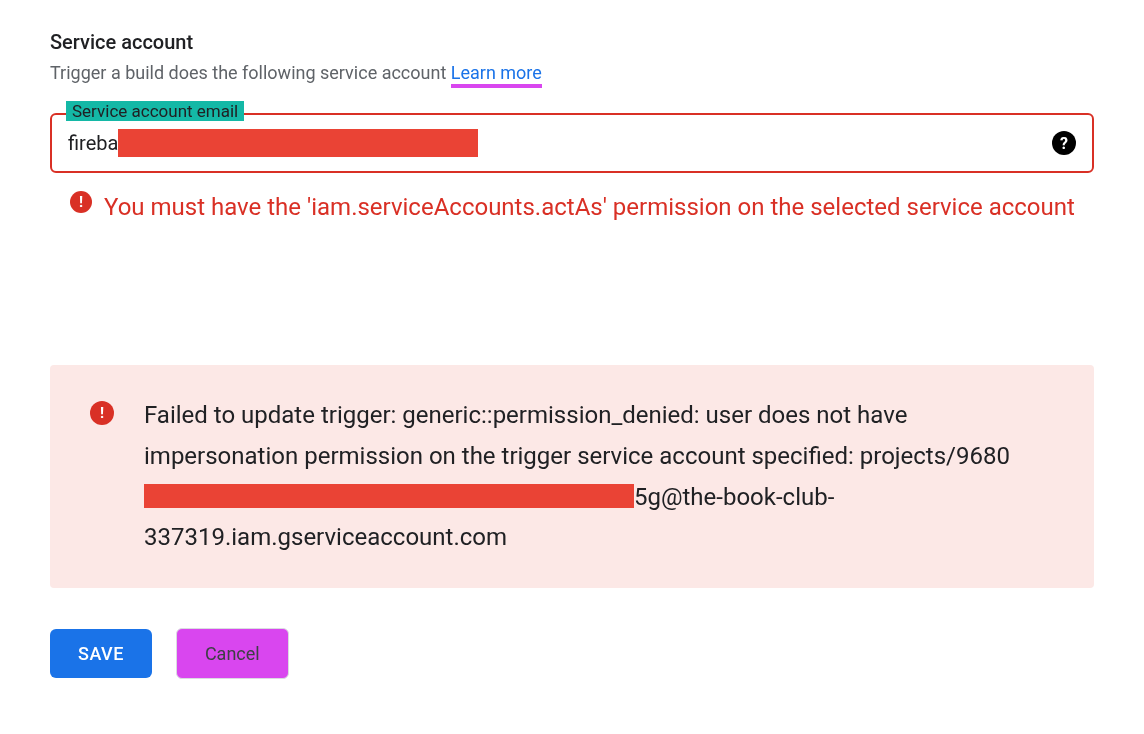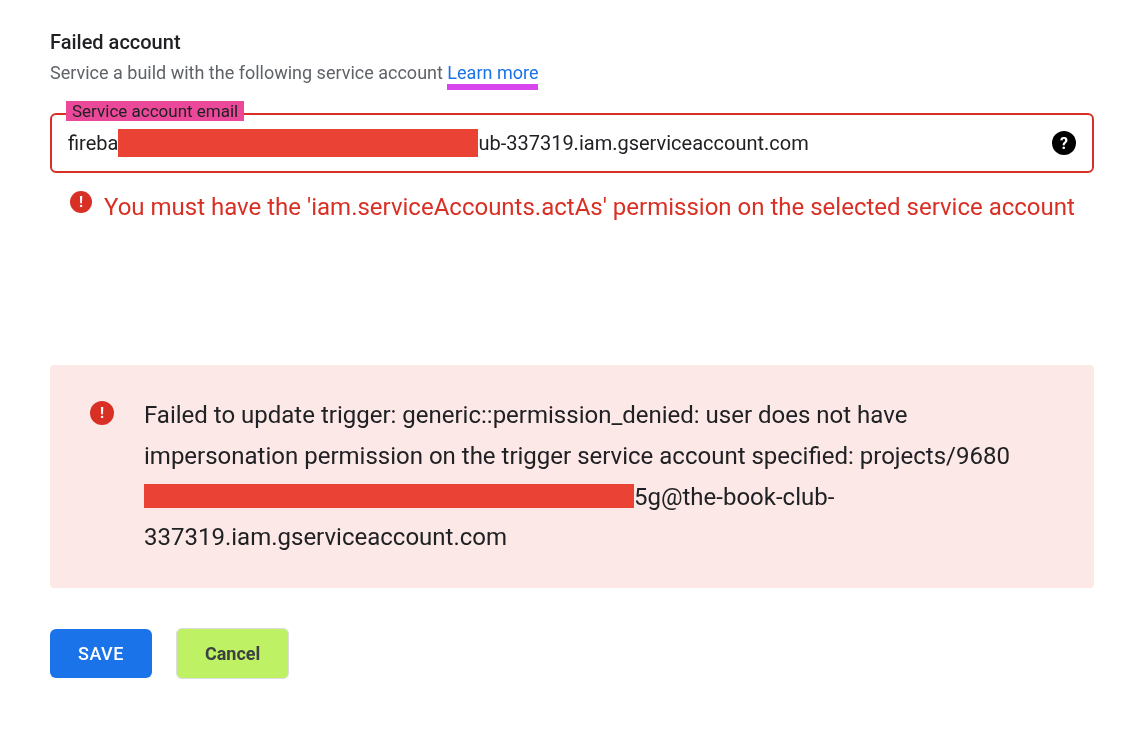--- a/index.html
+++ b/index.html
@@ -22,32 +22,32 @@
       margin-bottom: 8px;
     }
     .section-subtitle {
       font-size: 18px;
       color: #5f6368;
       margin-bottom: 30px;
     }
     .learn-more {
       color: #1a73e8;
       text-decoration: none;
-      border-bottom: 6px solid #d946ef;
+      border-bottom: 4px solid #d946ef;
       padding-bottom: 1px;
     }
     .field-container {
       position: relative;
       margin-bottom: 16px;
     }
     .field-label {
       position: absolute;
       top: -12px;
       left: 16px;
-      background: #ec4899;
+      background: #14b8a6;
       padding: 0 6px;
       font-size: 17px;
       color: #202124;
       font-weight: 400;
       z-index: 2;
     }
     .field-input-wrap {
       border: 2px solid #d93025;
       border-radius: 6px;
       padding: 14px 16px;
@@ -153,42 +153,41 @@
       cursor: pointer;
       font-weight: 500;
     }
     .btn-primary {
       background: #1a73e8;
       color: #fff;
       border: none;
       letter-spacing: 0.5px;
     }
     .btn-secondary {
-      background: #bef264;
+      background: #d946ef;
       color: #3c4043;
       border: 1px solid #dadce0;
-      font-weight: 700;
+      font-weight: 400;
     }
   </style>
 </head>
 <body>
 
 <div>
-  <h2 class="section-title">Failed account</h2>
+  <h2 class="section-title">Service account</h2>
   <p class="section-subtitle">
-    <span>Service a build with the following service account </span><a href="#" class="learn-more">Learn more</a>
+    <span>Trigger a build does the following service account </span><a href="#" class="learn-more">Learn more</a>
   </p>
 
   <div class="field-container">
     <span class="field-label">Service account email</span>
     <div class="field-input-wrap">
       <div class="field-value">
         <span>fireba</span>
           <span class="redaction-bar" style="width:360px;"></span>
-          <span>ub-337319.iam.gserviceaccount.com</span>
       </div>
       <div class="help-icon">?</div>
     </div>
   </div>
 
   <div class="field-error">
     <div class="error-icon">!</div>
     <div class="error-text">You must have the 'iam.serviceAccounts.actAs' permission on the selected service account</div>
   </div>
 

